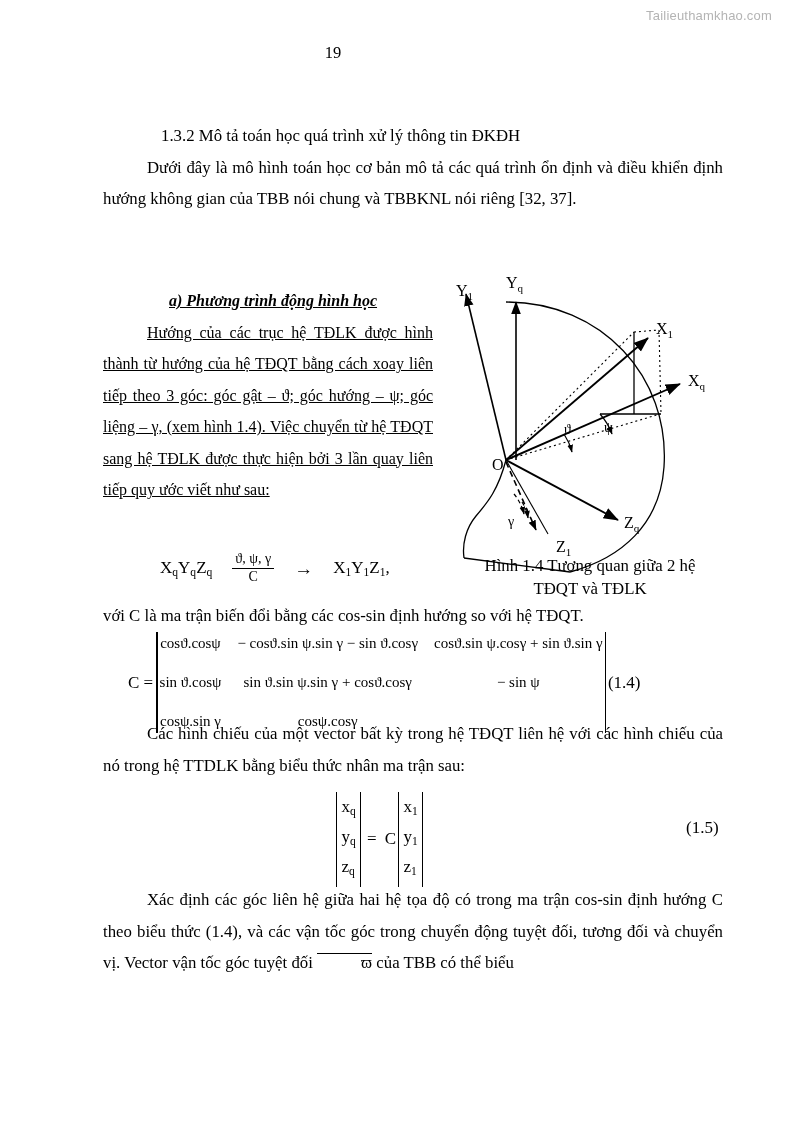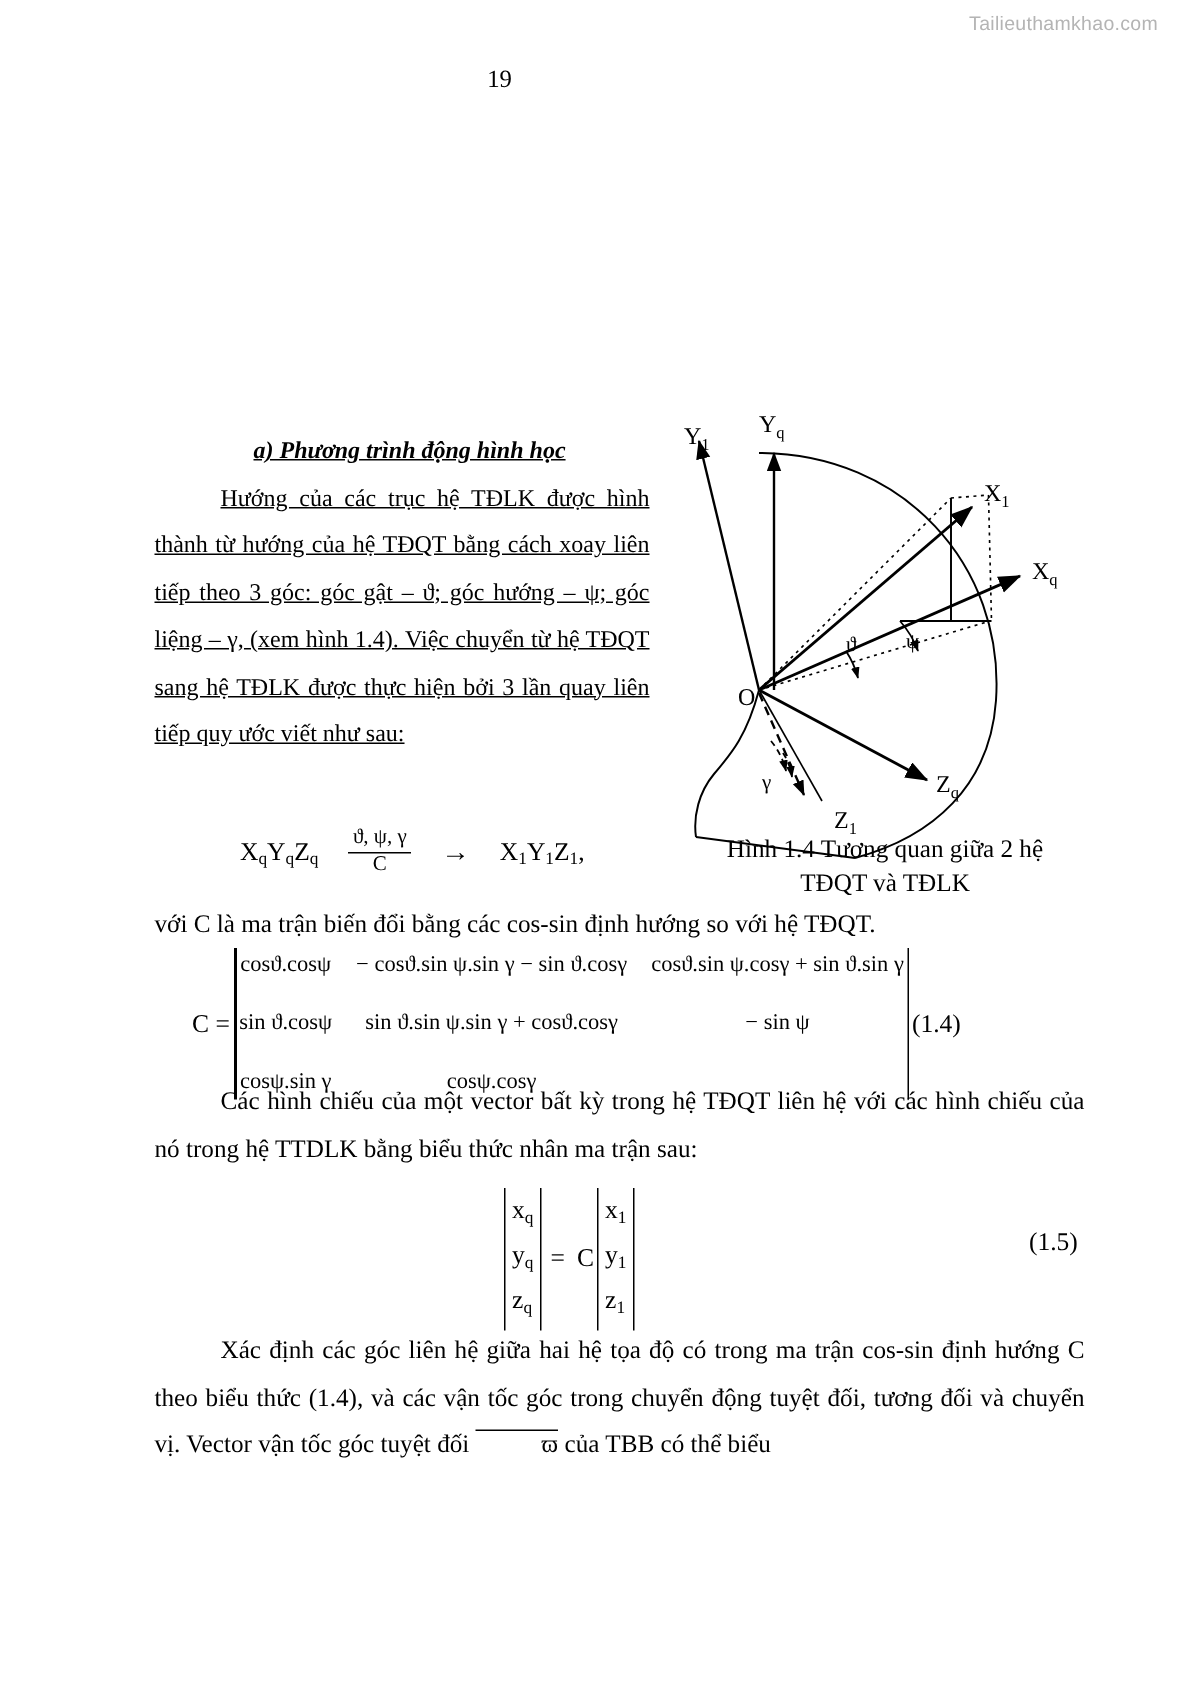--- a/index.html
+++ b/index.html
@@ -227,20 +227,24 @@
 </style>
 </head>
 <body>
 
 <div class="page">
 
   <div class="watermark">Tailieuthamkhao.com</div>
 
   <div class="page-number">19</div>
 
+  <div class="body-text">
+    <p class="heading">1.3.2 Mô tả toán học quá trình xử lý thông tin ĐKĐH</p>
+    <p class="para indent">Dưới đây là mô hình toán học cơ bản mô tả các quá trình ổn định và điều khiển định hướng không gian của TBB nói chung và TBBKNL nói riêng [32, 37].</p>
+  </div>
 
   <div class="wrap-col">
     <p class="subheading">a) Phương trình động hình học</p>
     <p class="indent" style="margin:0">Hướng của các trục hệ TĐLK được hình thành từ hướng của hệ TĐQT bằng cách xoay liên tiếp theo 3 góc: góc gật – ϑ; góc hướng – ψ; góc liệng – γ, (xem hình 1.4). Việc chuyển từ hệ TĐQT sang hệ TĐLK được thực hiện bởi 3 lần quay liên tiếp quy ước viết như sau:</p>
   </div>
 
   <div class="eq-transition mathserif">
     <span>X<span class="sub">q</span>Y<span class="sub">q</span>Z<span class="sub">q</span></span>
     <span class="frac">
       <span class="num">ϑ, ψ, γ</span>

